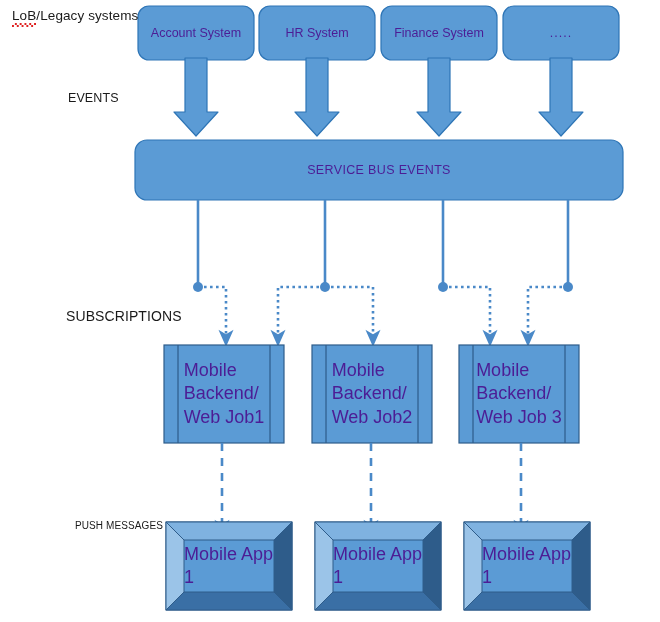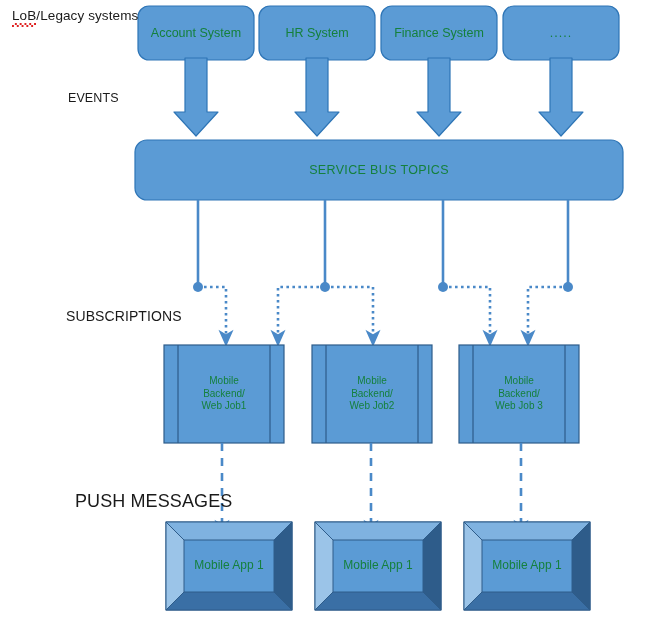--- a/index.html
+++ b/index.html
@@ -60,40 +60,40 @@
     top: 91px;
     font-size: 12.5px;
   }
   #label-subscriptions {
     left: 66px;
     top: 308px;
     font-size: 14px;
   }
   #label-push {
     left: 75px;
-    top: 491px;
-    font-size: 18px;
+    top: 520px;
+    font-size: 10px;
   }
 
   
   .node-text {
     position: absolute;
     display: flex;
     align-items: center;
     justify-content: center;
-    text-align: center;
-    color: #15803d;
+    text-align: left;
+    color: #4c1d95;
     font-family: "Liberation Sans", sans-serif;
     pointer-events: none;
     line-height: 1.28;
   }
   .src-text   { font-size: 12.5px; }
   .bus-text   { font-size: 12.5px; letter-spacing: 0.35px; }
-  .job-text   { font-size: 10px; }
-  .app-text   { font-size: 12px; }
+  .job-text   { font-size: 18px; }
+  .app-text   { font-size: 18px; }
 
   .dots-text { letter-spacing: 1px; }
 </style>
 </head>
 <body>
 
 <div id="diagram-root">
 
   <svg class="layer" viewBox="0 0 660 622">
     <defs>
@@ -198,21 +198,21 @@
 
   <div class="stage-label" id="label-subscriptions">SUBSCRIPTIONS</div>
 
   <div class="stage-label" id="label-push">PUSH MESSAGES</div>
 
   <div class="node-text src-text" style="left:138px; top:6px; width:116px; height:54px;">Account System</div>
   <div class="node-text src-text" style="left:381px; top:6px; width:116px; height:54px;">Finance System</div>
   <div class="node-text src-text" style="left:259px; top:6px; width:116px; height:54px;">HR System</div>
   <div class="node-text src-text dots-text" style="left:503px; top:6px; width:116px; height:54px;">.....</div>
 
-  <div class="node-text bus-text" style="left:135px; top:140px; width:488px; height:60px;">SERVICE BUS TOPICS</div>
+  <div class="node-text bus-text" style="left:135px; top:140px; width:488px; height:60px;">SERVICE BUS EVENTS</div>
 
   <div class="node-text job-text" style="left:178px; top:345px; width:92px; height:98px; white-space:pre-line;">Mobile
 Backend/
 Web Job1</div>
   <div class="node-text job-text" style="left:326px; top:345px; width:92px; height:98px; white-space:pre-line;">Mobile
 Backend/
 Web Job2</div>
   <div class="node-text job-text" style="left:473px; top:345px; width:92px; height:98px; white-space:pre-line;">Mobile
 Backend/
 Web Job 3</div>

